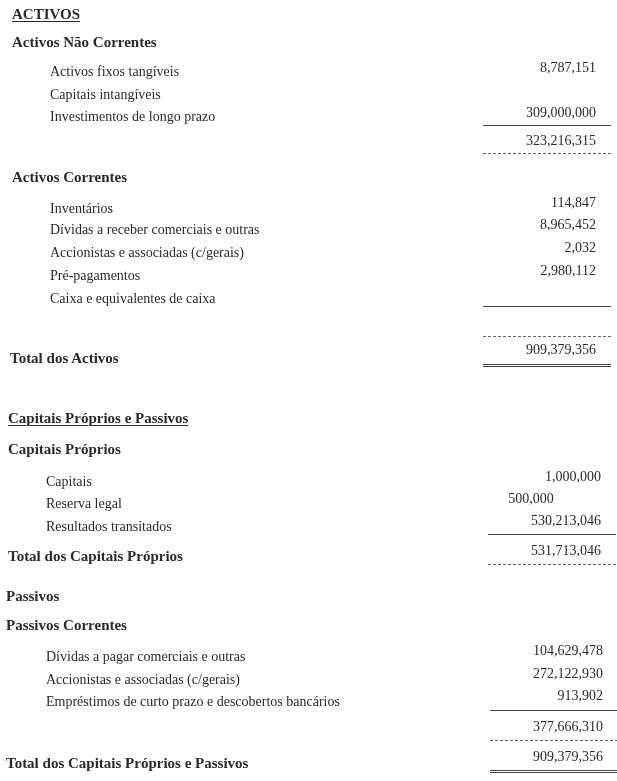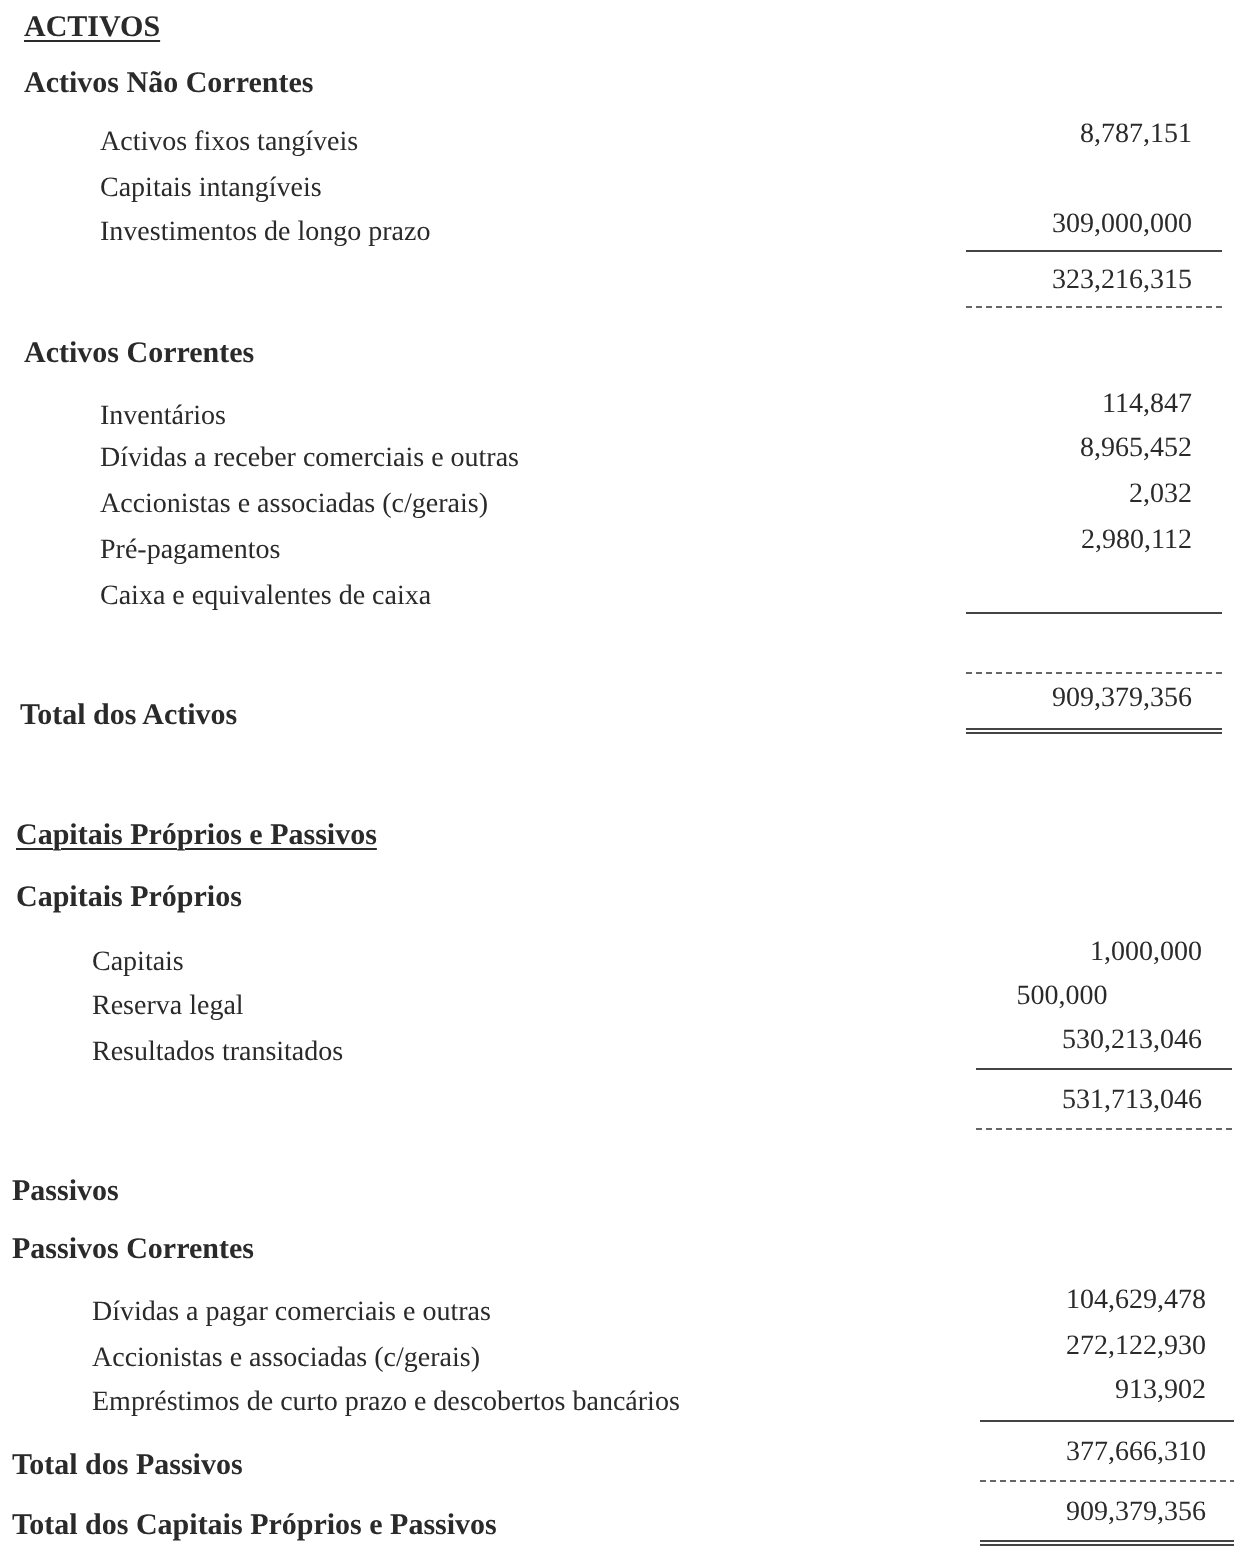--- a/index.html
+++ b/index.html
@@ -58,34 +58,34 @@
   <div class="abs title" style="left:8px;top:410px;">Capitais Próprios e Passivos</div>
   <div class="abs heading" style="left:8px;top:441px;">Capitais Próprios</div>
 
   <div class="abs item" style="left:46px;top:474px;">Capitais</div>
   <div class="abs num" style="left:461px;top:469px;">1,000,000</div>
   <div class="abs item" style="left:46px;top:496px;">Reserva legal</div>
   <div class="abs num" style="left:461px;top:491px;text-align:center;">500,000</div>
   <div class="abs item" style="left:46px;top:519px;">Resultados transitados</div>
   <div class="abs num" style="left:461px;top:513px;">530,213,046</div>
   <div class="rule solid" style="top:534px;left:488px;"></div>
+  <div class="abs total-label" style="left:8px;top:548px;">Total dos Capitais Próprios</div>
   <div class="abs num" style="left:461px;top:543px;">531,713,046</div>
   <div class="rule dashed" style="top:564px;left:488px;"></div>
 
   <div class="abs heading" style="left:6px;top:588px;">Passivos</div>
   <div class="abs heading" style="left:6px;top:617px;">Passivos Correntes</div>
 
   <div class="abs item" style="left:46px;top:649px;">Dívidas a pagar comerciais e outras</div>
   <div class="abs num" style="left:463px;top:643px;">104,629,478</div>
   <div class="abs item" style="left:46px;top:672px;">Accionistas e associadas (c/gerais)</div>
   <div class="abs num" style="left:463px;top:666px;">272,122,930</div>
   <div class="abs item" style="left:46px;top:694px;">Empréstimos de curto prazo e descobertos bancários</div>
   <div class="abs num" style="left:463px;top:688px;">913,902</div>
   <div class="rule solid" style="top:710px;left:490px;"></div>
-  <div class="abs total-label" style="left:6px;top:725px;">Total dos Passivos</div>
   <div class="abs num" style="left:463px;top:719px;">377,666,310</div>
   <div class="rule dashed" style="top:740px;left:490px;"></div>
 
   <div class="abs total-label" style="left:6px;top:755px;">Total dos Capitais Próprios e Passivos</div>
   <div class="abs num" style="left:463px;top:749px;">909,379,356</div>
   <div class="rule double" style="top:770px;left:490px;"></div>
 
 </div>
 
 </body></html>

